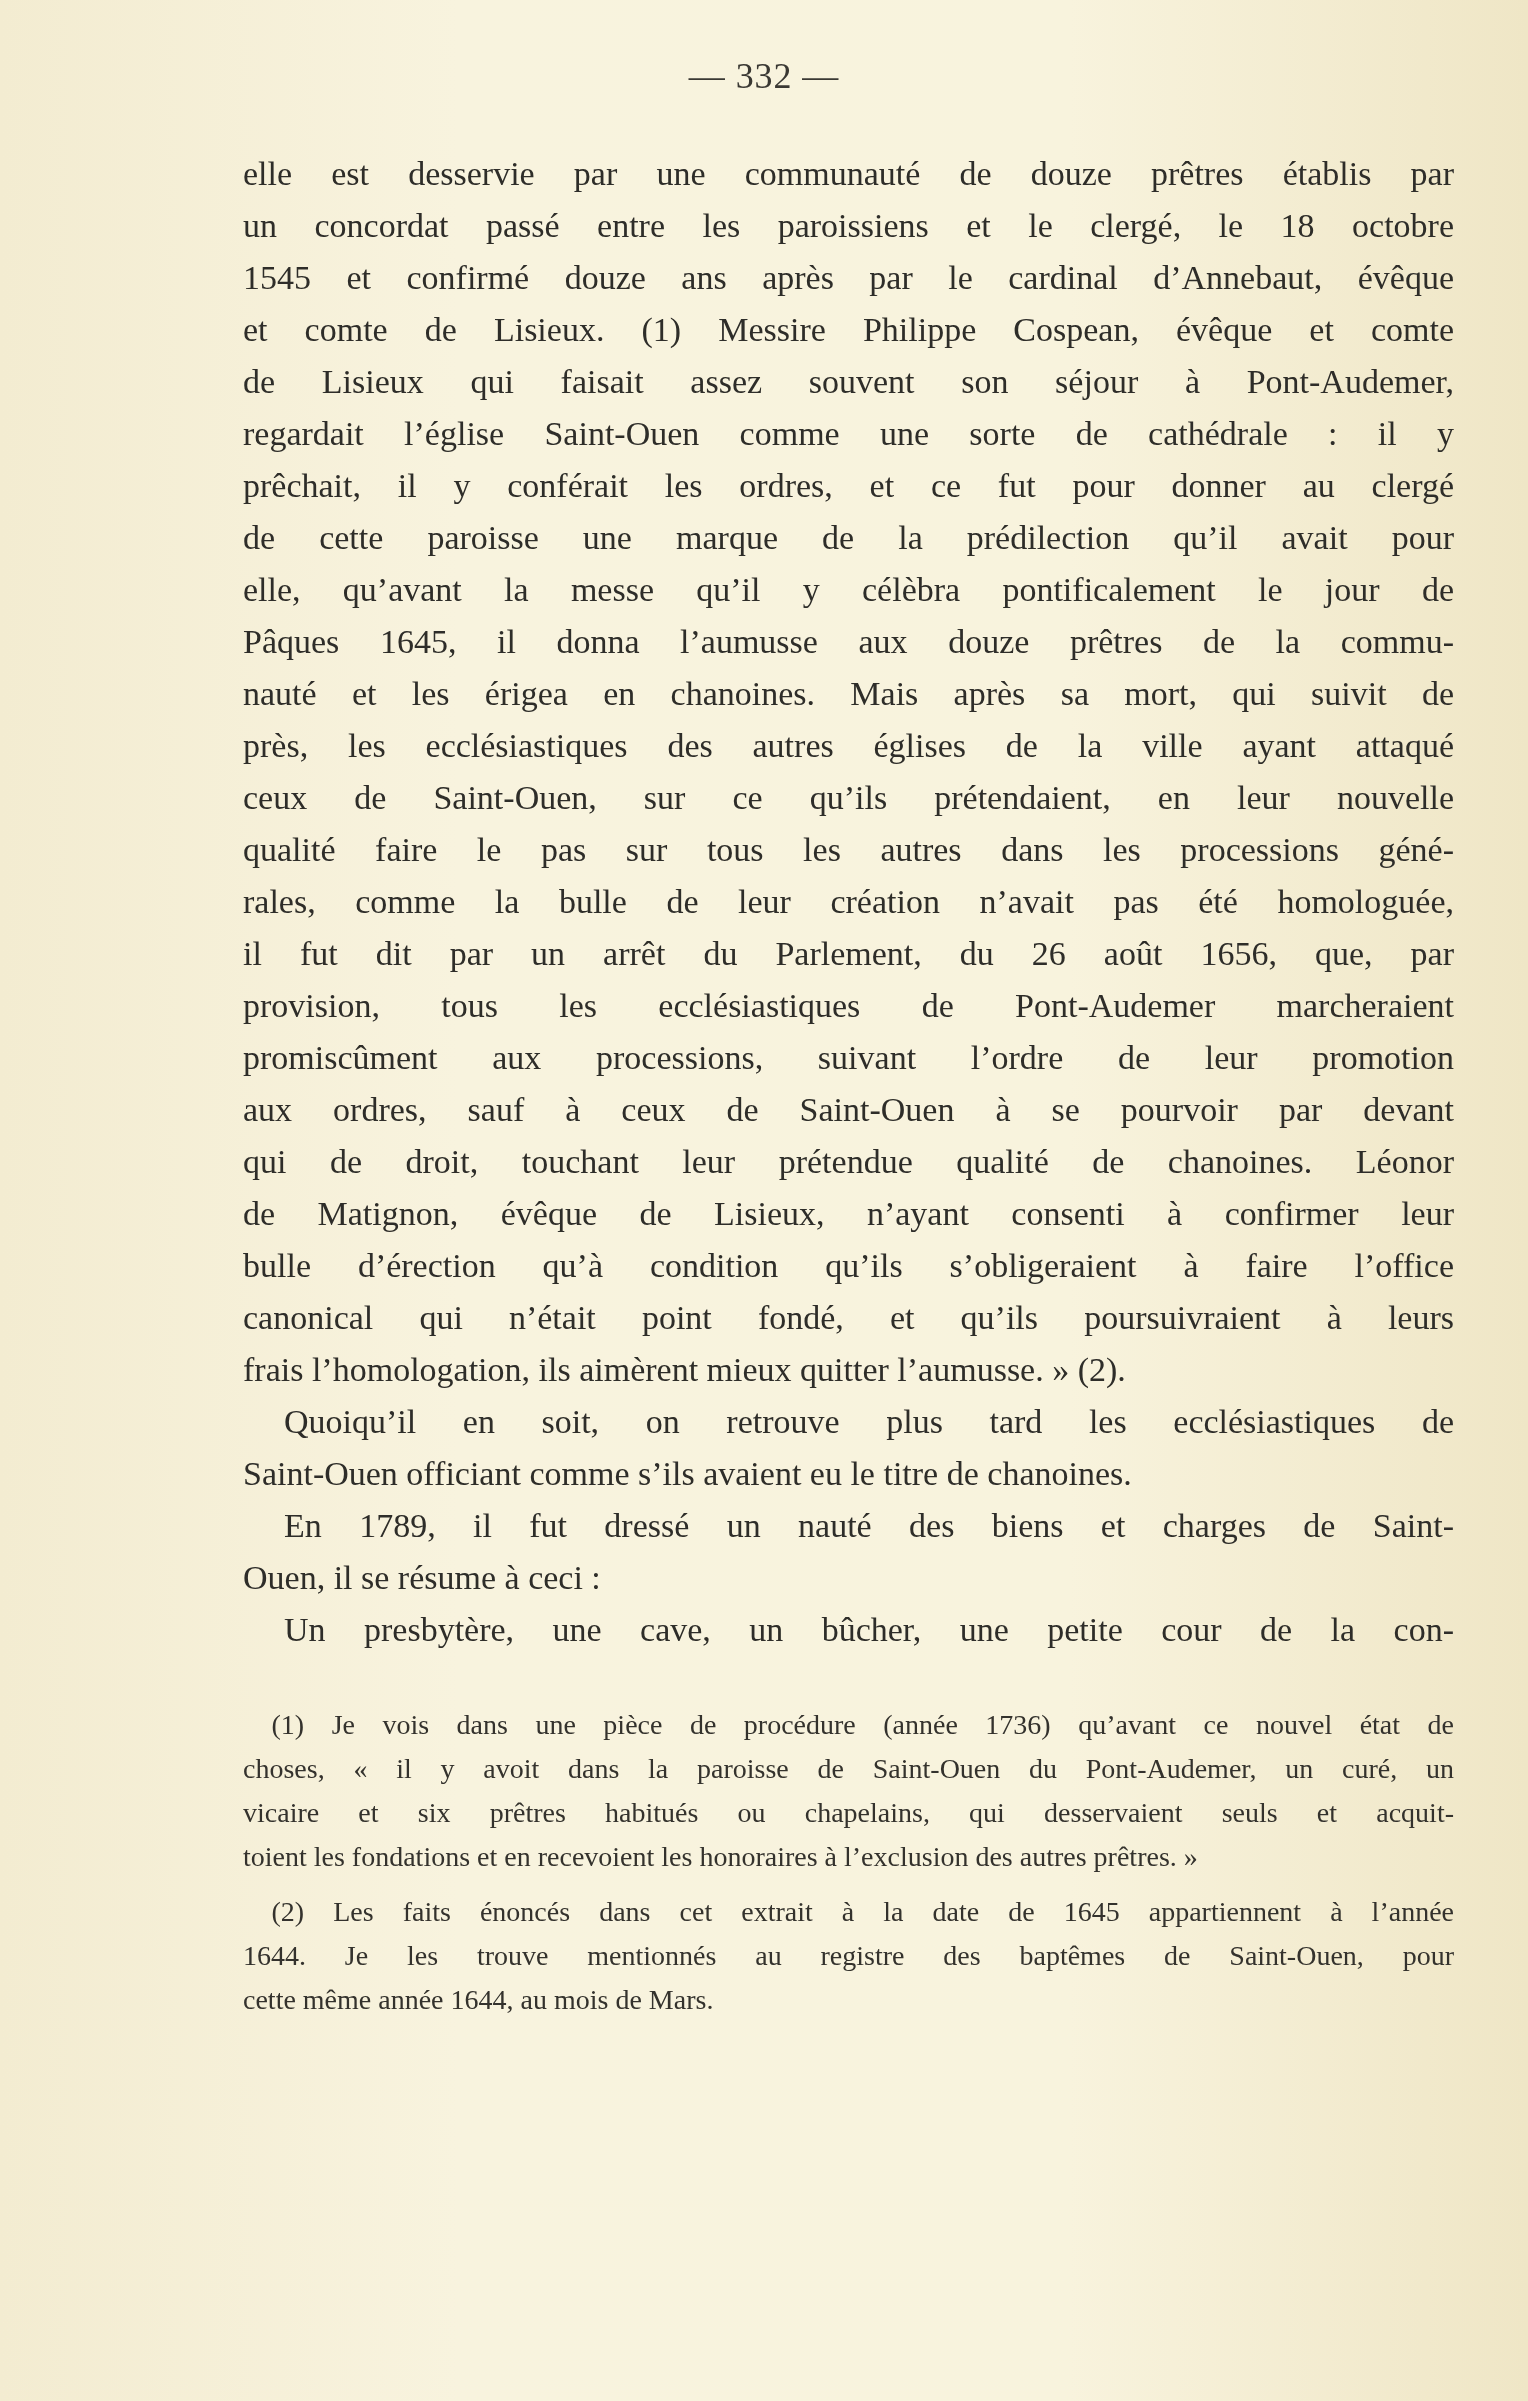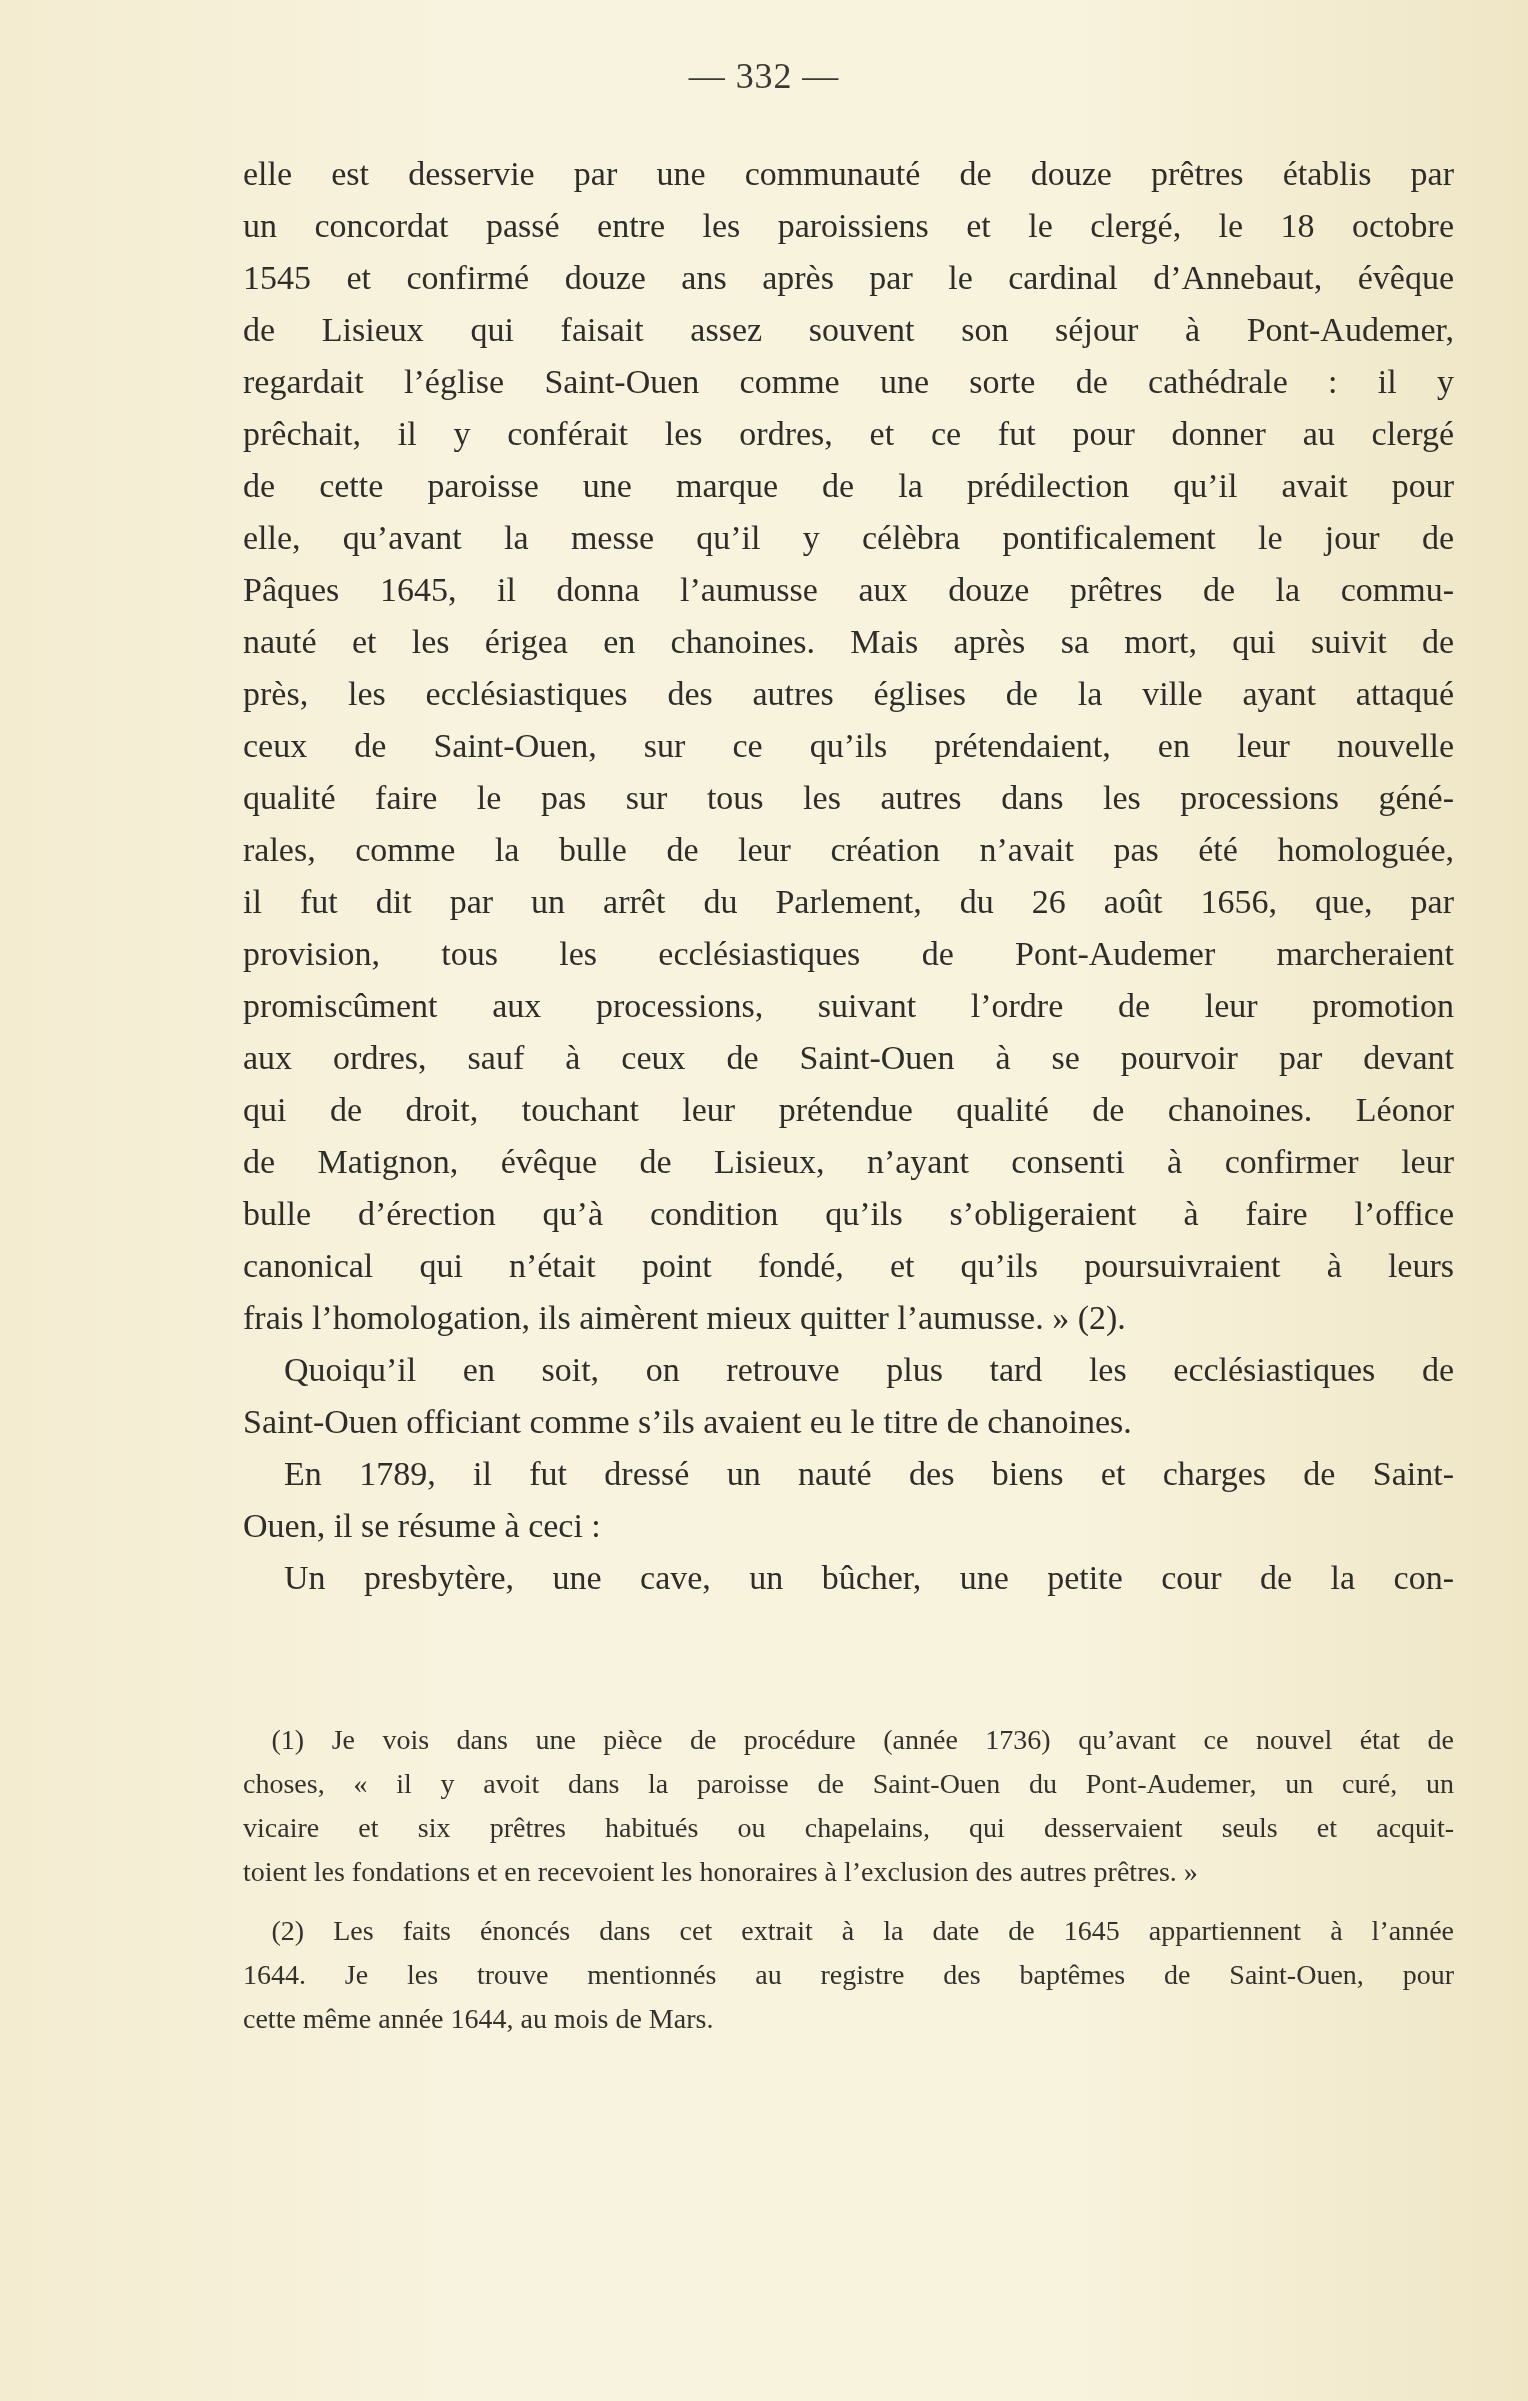--- a/index.html
+++ b/index.html
@@ -59,33 +59,34 @@
       height: 44px;
       line-height: 44px;
       font-size: 28px;
       white-space: nowrap;
       text-align: justify;
       text-align-last: justify;
       color: #34322d;
     }
     .fn-line.indent { padding-left: 28.5px; }
     .fn-line.last { text-align-last: left; }
-    .footnote { margin-bottom: 10.7px; margin-top: 15px; }
+    .footnote { margin-bottom: 10.7px; }
   </style>
 </head>
 <body>
 
 <div class="page">
 
   <div class="page-number">— 332 —</div>
 
   <div class="body-text">
     <div class="line">elle est desservie par une communauté de douze prêtres établis par</div>
     <div class="line">un concordat passé entre les paroissiens et le clergé, le 18 octobre</div>
     <div class="line">1545 et confirmé douze ans après par le cardinal d’Annebaut, évêque</div>
+    <div class="line">et comte de Lisieux. (1) Messire Philippe Cospean, évêque et comte</div>
     <div class="line">de Lisieux qui faisait assez souvent son séjour à Pont-Audemer,</div>
     <div class="line">regardait l’église Saint-Ouen comme une sorte de cathédrale : il y</div>
     <div class="line">prêchait, il y conférait les ordres, et ce fut pour donner au clergé</div>
     <div class="line">de cette paroisse une marque de la prédilection qu’il avait pour</div>
     <div class="line">elle, qu’avant la messe qu’il y célèbra pontificalement le jour de</div>
     <div class="line">Pâques 1645, il donna l’aumusse aux douze prêtres de la commu-</div>
     <div class="line">nauté et les érigea en chanoines. Mais après sa mort, qui suivit de</div>
     <div class="line">près, les ecclésiastiques des autres églises de la ville ayant attaqué</div>
     <div class="line">ceux de Saint-Ouen, sur ce qu’ils prétendaient, en leur nouvelle</div>
     <div class="line">qualité faire le pas sur tous les autres dans les processions géné-</div>

